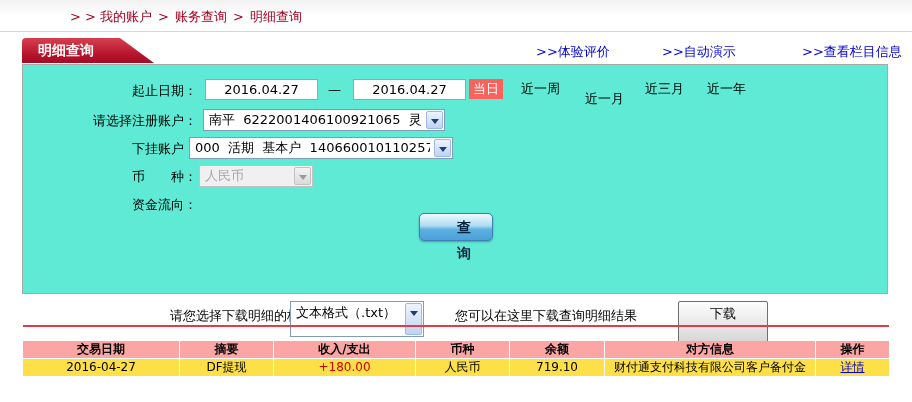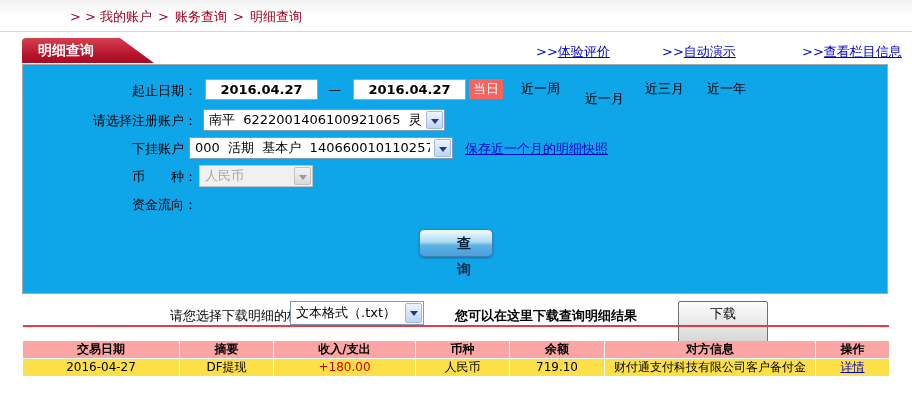--- a/index.html
+++ b/index.html
@@ -15,28 +15,28 @@
   .crumb a { color:#a50021; text-decoration:none; cursor:pointer; }
   .crumb .sep { padding:0 6px; }
 
   
   .tab { position:absolute; left:22px; top:38px; width:132px; height:25px;
     background:linear-gradient(180deg,#d6404f 0%,#b5122b 70%,#a30d24 100%);
     clip-path:polygon(0 0, 98px 0, 132px 25px, 0 25px);
     border-radius:4px 0 0 0; }
   .tab span { display:block; padding-left:16px; line-height:25px; color:#fff; font-weight:bold; font-size:14px; }
   .toplink { position:absolute; top:43px; color:#0000cc; font-size:13px; cursor:pointer; white-space:nowrap; }
-  .toplink .lbl { text-decoration:underline; }
+  .toplink .lbl { }
 
   
   .panel { position:absolute; left:22px; top:64px; width:866px; height:230px;
-    background:#0ea5e9; border:1px solid #a9a9a9; }
+    background:#5eead4; border:1px solid #a9a9a9; }
   .f-label { position:absolute; left:0; width:174px; text-align:right; line-height:20px; white-space:pre; }
   .txtbox { position:absolute; height:21px; border:1px solid #88a9c6; background:#fff;
-    text-align:center; font-size:13px; font-family:"DejaVu Sans","Liberation Sans",sans-serif; padding:0;font-weight:bold; }
+    text-align:center; font-size:13px; font-family:"DejaVu Sans","Liberation Sans",sans-serif; padding:0; }
   .dash { position:absolute; line-height:21px; }
   .badge-today { position:absolute; width:34px; height:20px; background:#fa625c; color:#fff;
     text-align:center; line-height:20px; cursor:pointer; }
   .range { position:absolute; line-height:20px; cursor:pointer; }
 
   .sel { position:absolute; height:22px; border:1px solid #7f9db9; background:#fff; cursor:pointer; }
   .sel .sel-text { position:absolute; left:5px; top:0; right:22px; line-height:20px; white-space:pre; overflow:hidden; }
   .sel-arrow { position:absolute; right:1px; top:1px; bottom:1px; width:17px;
     background:linear-gradient(180deg,#eef4fe 0%,#bfd3f3 100%);
     border:1px solid #9db9e4; border-radius:2px; }
@@ -48,29 +48,29 @@
   .sel.disabled .sel-arrow::after { border-top-color:#9a9a9a; }
 
   .flow-row { position:absolute; left:182px; top:128px; display:flex; align-items:center; }
   .radio { width:13px; height:13px; border-radius:50%; border:1px solid #33599c; background:#fdfdfd;
     position:relative; cursor:pointer; flex:none; }
   .radio.checked::after { content:''; position:absolute; left:3px; top:3px; width:5px; height:5px;
     border-radius:50%; background:#2ba32b; }
   .radio-lbl { margin-left:6px; cursor:pointer; }
   .gap1 { margin-left:24px; } .gap2 { margin-left:18px; }
 
-  .query-btn { position:absolute; left:396px; top:164px; width:74px; height:28px;
+  .query-btn { position:absolute; left:396px; top:148px; width:74px; height:28px;
     background:linear-gradient(180deg,#f0fbff 0%,#aedcf2 45%,#5cb0e2 60%,#4aa0d8 100%);
     border:1px solid #3f7fb5; border-radius:5px; box-shadow:0 1px 2px rgba(0,0,0,0.3);
     text-align:center; line-height:26px; font-weight:bold; letter-spacing:6px; padding-left:22px;
     color:#08233f; cursor:pointer; font-size:14px; }
 
   
   .dl-label { position:absolute; left:170px; top:307px; }
-  .dl-hint  { position:absolute; left:455px; top:307px;font-weight:bold; }
+  .dl-hint  { position:absolute; left:455px; top:307px; }
   .dl-btn { position:absolute; left:678px; top:301px; width:90px; height:42px;
     background:linear-gradient(180deg,#fdfdfd 0%,#e6e6e6 60%,#d6d6d6 100%);
     border:1px solid #707070; border-radius:2px; text-align:center; line-height:24px; cursor:pointer; }
 
   .red-line { position:absolute; left:23px; top:325px; width:866px; height:2px; background:#e23b4a; }
 
   
   .rtable { position:absolute; left:23px; top:341px; width:866px; font-size:12px; }
   .t-row { display:flex; height:17px; margin-bottom:1px; }
   .t-cell { flex:none; text-align:center; line-height:17px; overflow:hidden; white-space:nowrap; }
@@ -114,35 +114,34 @@
     <div class="sel" style="left:180px; top:44px; width:242px">
       <span class="sel-text">南平  6222001406100921065  灵通卡</span>
       <span class="sel-arrow"></span>
     </div>
 
     <div class="f-label" style="top:74px">下挂账户：</div>
     <div class="sel" style="left:166px; top:72px; width:264px">
       <span class="sel-text">000  活期  基本户  1406600101102571848</span>
       <span class="sel-arrow"></span>
     </div>
-    <a class="link" style="position:absolute; left:442px; top:75px">保存近一个月的明细快照</a>
 
     <div class="f-label" style="top:102px">币　　种：</div>
     <div class="sel disabled" style="left:176px; top:100px; width:114px">
       <span class="sel-text">人民币</span>
       <span class="sel-arrow"></span>
     </div>
 
     <div class="f-label" style="top:130px">资金流向：</div>
 
     <div class="query-btn">查 询</div>
   </div>
 
   <div class="dl-label">请您选择下载明细的格式</div>
-  <div class="sel" style="left:290px; top:301px; width:134px; height:24px">
+  <div class="sel" style="left:290px; top:301px; width:134px; height:36px">
     <span class="sel-text" style="line-height:22px">文本格式（.txt）</span>
     <span class="sel-arrow"></span>
   </div>
   <div class="dl-hint">您可以在这里下载查询明细结果</div>
   <div class="dl-btn">下载</div>
 
   <div class="red-line"></div>
 
   <div class="rtable">
     <div class="t-row t-head">

